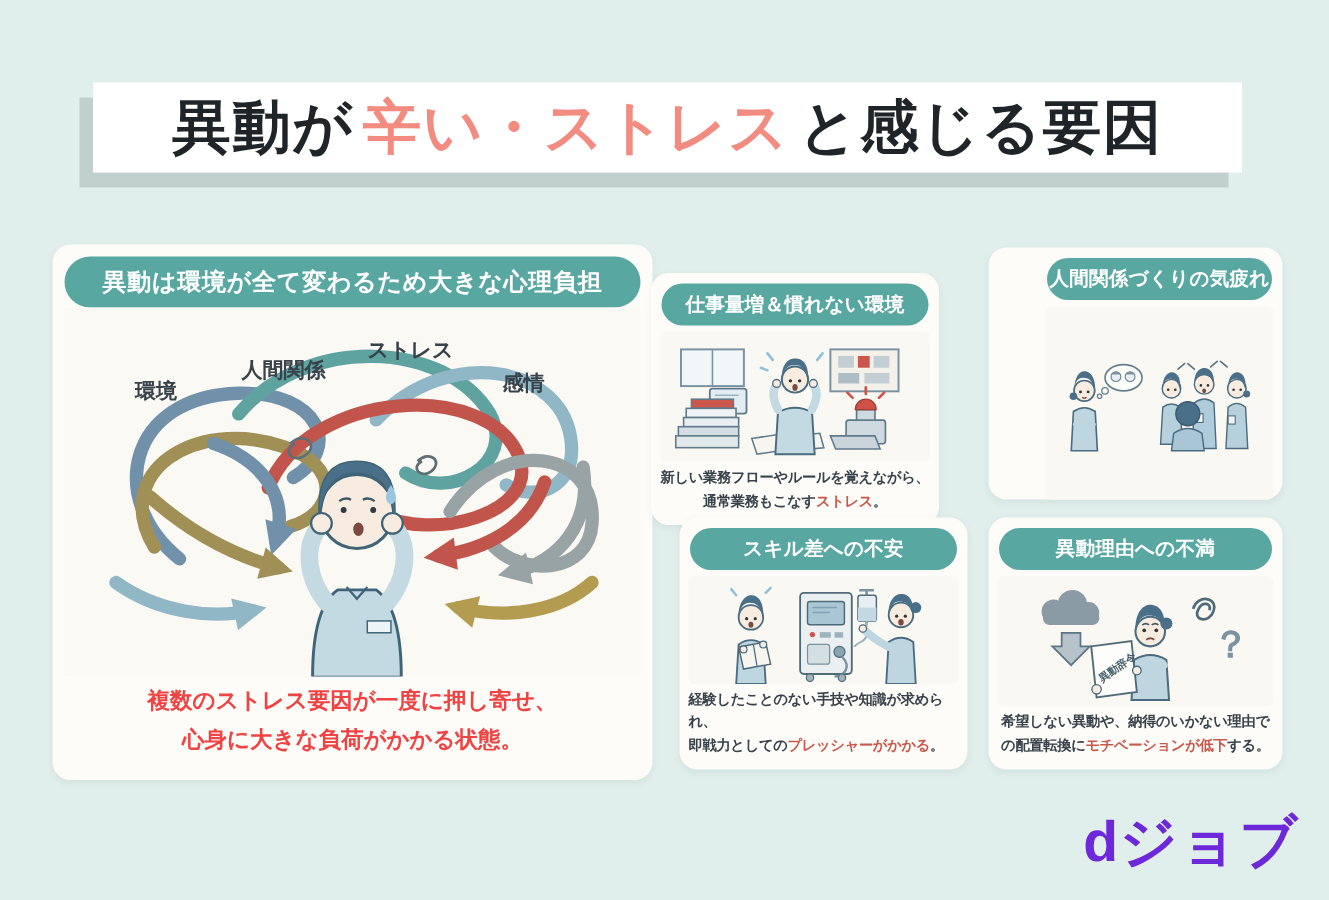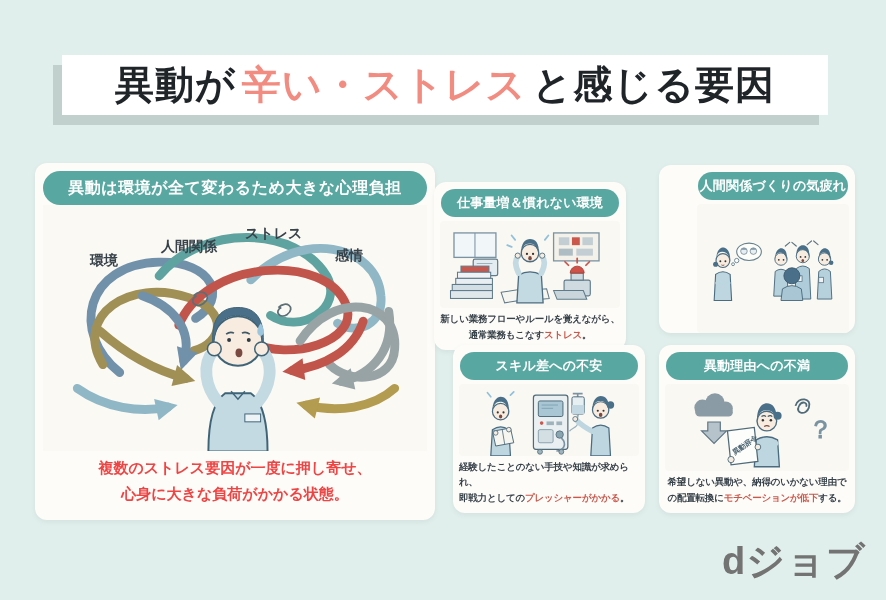--- a/index.html
+++ b/index.html
@@ -43,21 +43,21 @@
   .card-c{left:453px;top:345px;}
   .card-d{left:659px;top:345px;width:196px;}
   .illu{flex:1;min-height:0;display:flex;align-items:center;justify-content:center;padding:3px 7px 0;background:transparent;}
   .illu svg{width:100%;height:100%;}
   .illu-bg{background:#faf8f2;margin:4px 6px 0;border-radius:4px;}
   .caption{font-size:9.5px;font-weight:700;letter-spacing:-0.2px;color:#38424a;text-align:center;
     line-height:1.62;white-space:pre-line;padding:3px 2px 8px;}
   .caption .em{color:var(--accent-em);}
   .caption-left{text-align:left;padding-left:6px;padding-right:2px;}
 
-  .logo{position:absolute;right:20px;top:536px;font-size:38px;font-weight:800;color:#737373;letter-spacing:1px;}
+  .logo{position:absolute;right:20px;top:536px;font-size:38px;font-weight:800;color:#6d28d9;letter-spacing:1px;}
 </style>
 </head>
 <body>
 
 <div class="poster">
 
   <header class="banner">
     <h1 class="banner-title"><span>異動が</span><span class="em">辛い・ストレス</span><span>と感じる要因</span></h1>
   </header>
 

